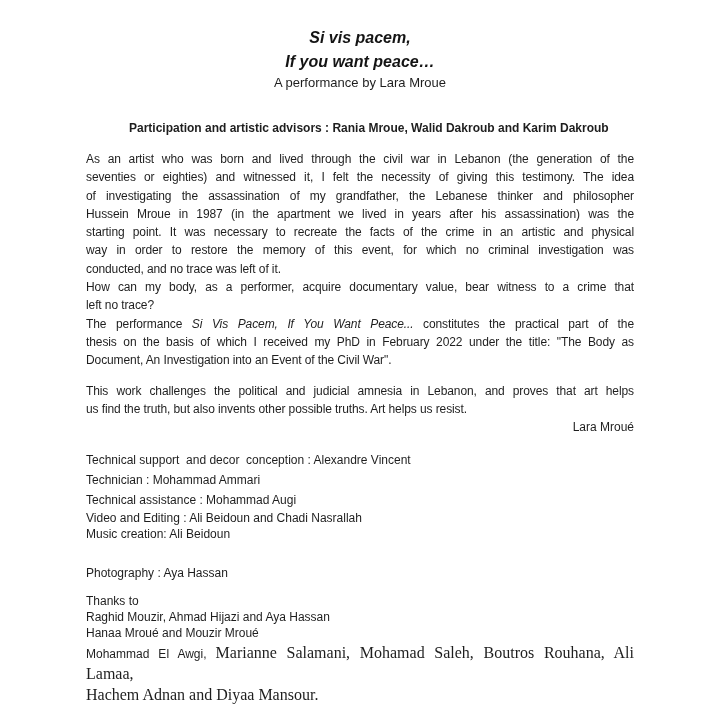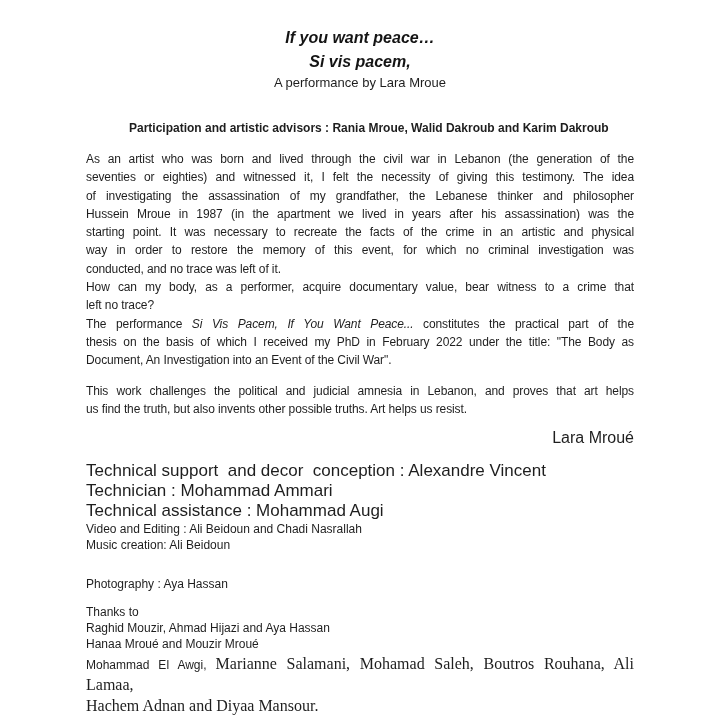--- a/index.html
+++ b/index.html
@@ -54,28 +54,28 @@
     text-align: justify;
     text-align-last: justify;
   }
   .f-italic { font-style: italic; }
   .f-alt {
     font-family: Liberation Serif, serif;
     font-size: 16px;
     letter-spacing: 0;
   }
   .signature {
-    margin-top: 11px;
-    font-size: 16px;
+    margin-top: 0;
+    font-size: 12px;
     line-height: 18px;
     text-align: right;
   }
   .tech {
     margin-top: 14px;
-    font-size: 17px;
+    font-size: 12px;
     line-height: 20px;
   }
   .video {
     font-size: 12px;
     line-height: 16px;
   }
   .photo {
     margin-top: 23px;
     font-size: 12px;
     line-height: 16px;
@@ -93,22 +93,22 @@
   .thanks-final {
     margin-top: 2px;
     font-size: 12px;
     line-height: 19px;
   }
 </style>
 </head>
 <body>
 
 <div class="doc">
+  <div class="title">Si vis pacem,</div>
   <div class="title">If you want peace…</div>
-  <div class="title">Si vis pacem,</div>
   <div class="subtitle">A performance by Lara Mroue</div>
   <div class="advisors">Participation and artistic advisors : Rania Mroue, Walid Dakroub and Karim Dakroub</div>
 
   <div class="bodytext">
     <div>
         <div class="tl jl"><span>As an artist who was born and lived through the civil war in Lebanon (the generation of the</span></div>
         <div class="tl jl"><span>seventies or eighties) and witnessed it, I felt the necessity of giving this testimony. The idea</span></div>
         <div class="tl jl"><span>of investigating the assassination of my grandfather, the Lebanese thinker and philosopher</span></div>
         <div class="tl jl"><span>Hussein Mroue in 1987 (in the apartment we lived in years after his assassination) was the</span></div>
         <div class="tl jl"><span>starting point. It was necessary to recreate the facts of the crime in an artistic and physical</span></div>

